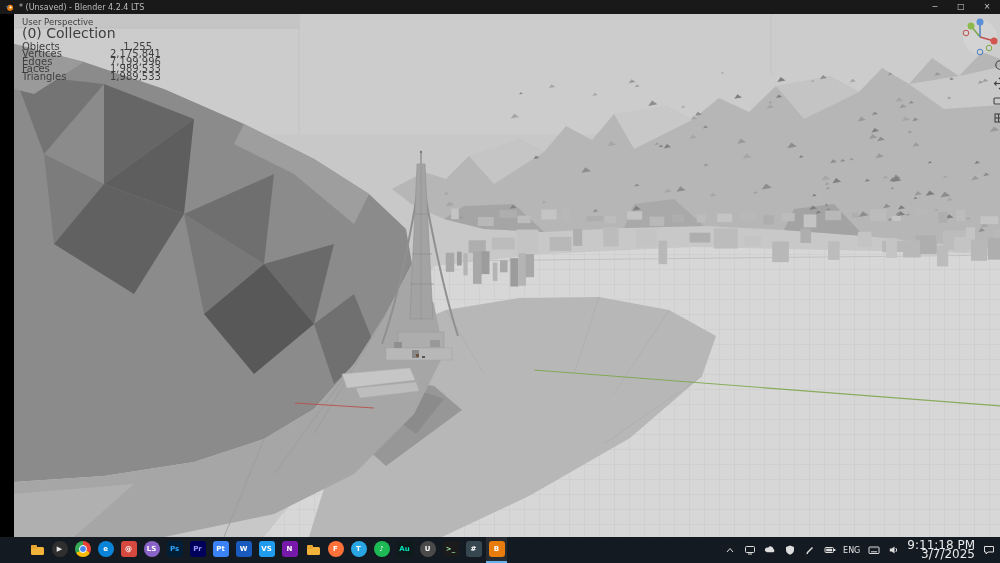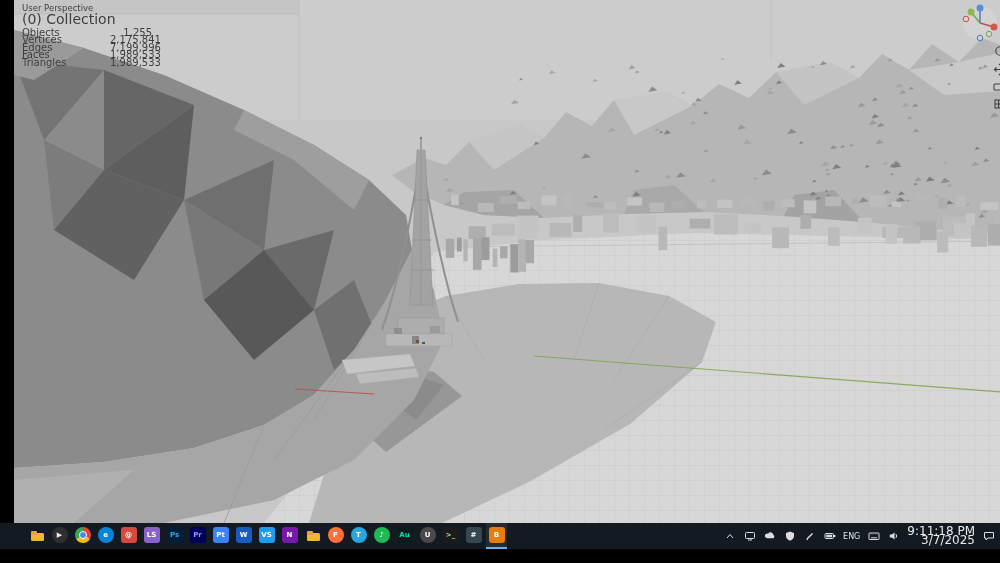--- a/index.html
+++ b/index.html
@@ -41,20 +41,35 @@
   .tb-tray{margin-left:auto;display:flex;align-items:center;gap:7px;color:#e2e2e2;padding-right:2px;}
   .tray-ic{display:flex;align-items:center;justify-content:center;width:13px;height:13px;}
   .tray-lang{font-size:8px;}
   .clock{font-size:12px;line-height:9.5px;text-align:right;color:#eaeaea;}
 </style>
 </head>
 <body>
 
 <div class="app">
 
+  <div class="titlebar">
+    <span class="blogo">
+      <svg width="9" height="9" viewBox="0 0 10 10">
+          <circle cx="5.6" cy="5.4" r="3.4" fill="#e87d0d"></circle>
+          <circle cx="6.2" cy="4.9" r="1.2" fill="#fff"></circle>
+          <path d="M0.5,3.6 L4.5,3.0 L2.6,5.2 Z" fill="#2a6fb0"></path>
+        </svg>
+    </span>
+    <span class="title">* (Unsaved) - Blender 4.2.4 LTS</span>
+    <div class="wincontrols">
+      <span class="wc">─</span>
+      <span class="wc">□</span>
+      <span class="wc">×</span>
+    </div>
+  </div>
 
   <div class="viewport">
     <svg class="scene" viewBox="0 0 1000 523" preserveAspectRatio="none">
       <defs>
         <pattern id="grid" width="15" height="15" patternUnits="userSpaceOnUse">
           <rect width="15" height="15" fill="#d7d7d7"></rect>
           <path d="M15,0 H0 V15" stroke="#c9c9c9" stroke-width="1" fill="none"></path>
         </pattern>
       </defs>
 
@@ -406,21 +421,21 @@
         <div class="tb-app" title="Google Chrome">
           <span class="app-ic chrome"></span>
         </div>
         <div class="tb-app" title="Microsoft Edge">
           <span class="app-ic" style="background: rgb(10, 132, 216); color: rgb(255, 255, 255); border-radius: 50%;">e</span>
         </div>
         <div class="tb-app" title="Mail">
           <span class="app-ic" style="background: rgb(214, 73, 63); color: rgb(255, 255, 255);">@</span>
         </div>
         <div class="tb-app" title="Lightshot">
-          <span class="app-ic" style="background: rgb(138, 99, 201); color: rgb(255, 255, 255);">LS</span>
+          <span class="app-ic" style="background: rgb(138, 99, 201); color: rgb(255, 255, 255); border-radius: 8px;">LS</span>
         </div>
         <div class="tb-app" title="Photoshop">
           <span class="app-ic" style="background: rgb(0, 30, 54); color: rgb(49, 168, 255);">Ps</span>
         </div>
         <div class="tb-app" title="Premiere Pro">
           <span class="app-ic" style="background: rgb(0, 0, 91); color: rgb(153, 153, 255);">Pr</span>
         </div>
         <div class="tb-app" title="Pt">
           <span class="app-ic" style="background: #3b82f6; color: rgb(255, 255, 255);">Pt</span>
         </div>

